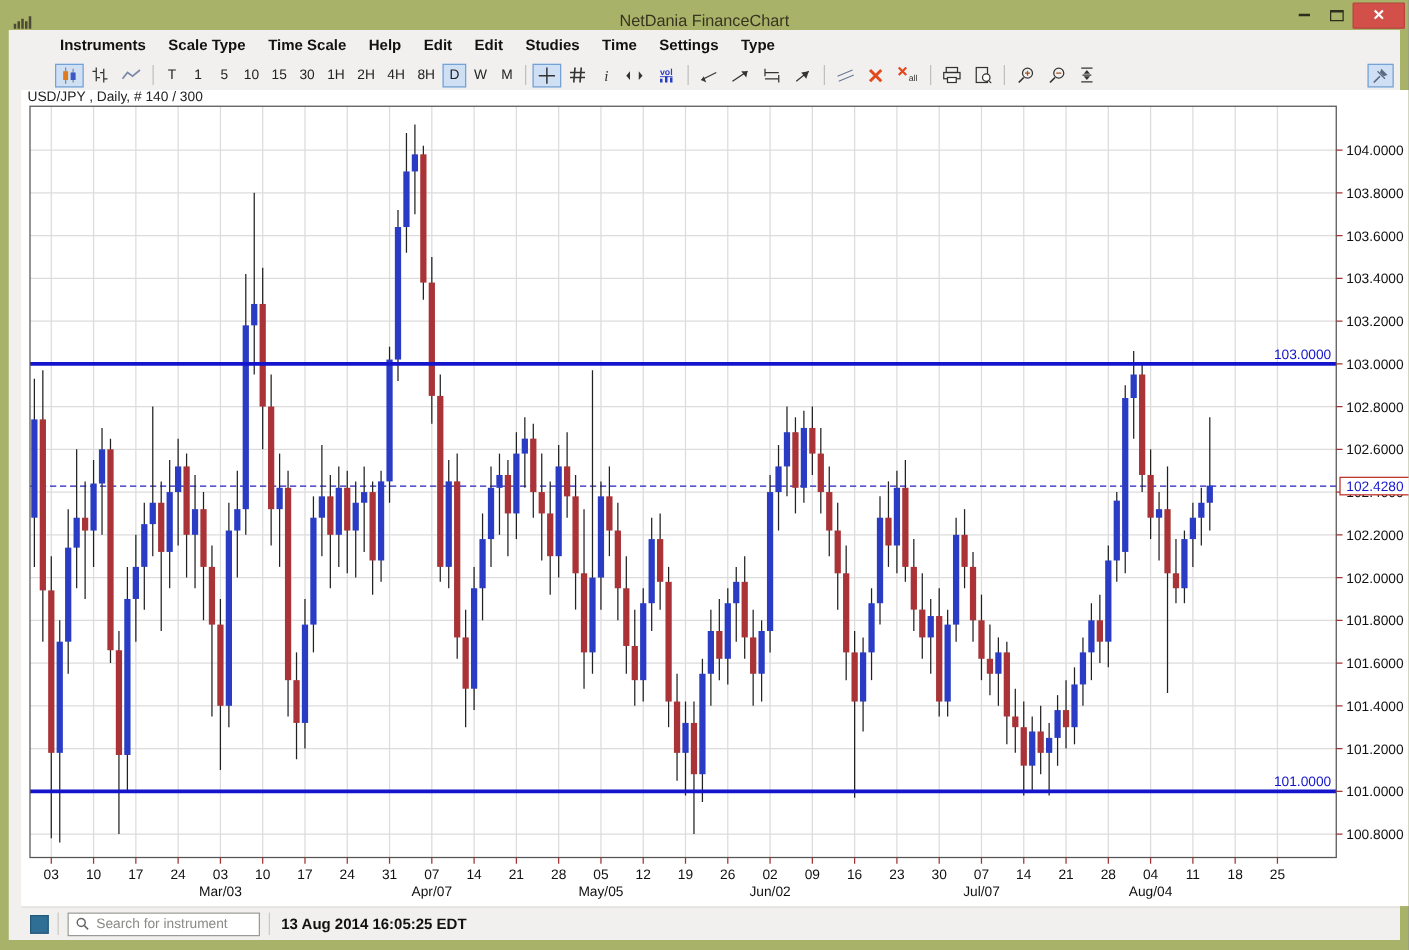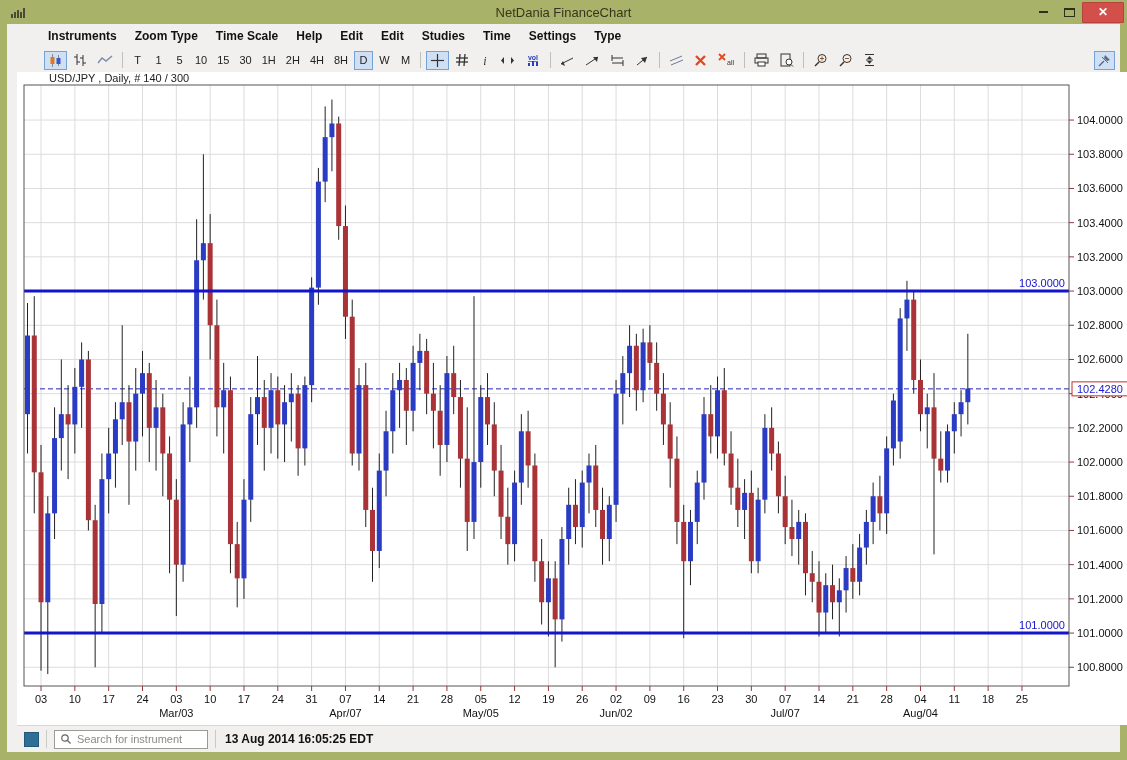--- a/index.html
+++ b/index.html
@@ -1,20 +1,20 @@
 <!DOCTYPE html>
 <html><head>
 <meta charset="utf-8">
 <style>
   html,body{margin:0;padding:0;background:#888;}
   *{box-sizing:border-box;}
   .window{position:relative;width:1127px;height:760px;background:#a9b269;
     font-family:"Liberation Sans",sans-serif;overflow:hidden;}
   
-  .titlebar{position:absolute;left:0;top:0;width:100%;height:24px;display:flex;align-items:center;}
+  .titlebar{position:absolute;left:0;top:0;width:100%;height:24px;display:flex;align-items:flex-end;}
   .app-icon{margin-left:10px;display:inline-flex;}
   .title{position:absolute;left:0;right:0;text-align:center;font-size:13px;color:#35351f;}
   .win-controls{margin-left:auto;display:flex;align-items:center;height:100%;}
   .win-btn{display:inline-flex;align-items:center;justify-content:center;width:26px;height:20px;
     color:#2e2e1c;font-size:12px;cursor:default;}
   .win-btn.min .dash{width:9px;height:2px;background:#2e2e1c;}
   .win-btn.max .boxg{width:11px;height:9px;border:1px solid #2e2e1c;border-top:2px solid #2e2e1c;}
   .win-btn.close{width:42px;height:21px;background:#d3504a;border:1px solid #b8423d;border-radius:1px;
     color:#fff;font-weight:bold;font-size:12px;margin-right:3px;}
   
@@ -25,21 +25,21 @@
   .menu-item{font-size:12px;font-weight:bold;color:#111;padding:0 9px;line-height:24px;cursor:default;}
   
   .toolbar{height:24px;display:flex;align-items:center;padding-left:26px;background:#f1f0ee;}
   .tbtn{height:19px;min-width:19px;padding:0 3px;display:inline-flex;align-items:center;justify-content:center;
     border:1px solid transparent;font-size:11px;color:#222;margin:0 1px;cursor:default;}
   .tbtn.sel{background:#cfe0f4;border:1px solid #74a2d4;}
   .tsep{width:1px;height:16px;background:#bfbfbb;margin:0 4px;}
   .tright{margin-left:auto;margin-right:5px;}
   
   .chart-region{height:653px;position:relative;background:#ffffff;}
-  .chart-label{position:absolute;left:5px;top:0;height:13px;font-size:11px;color:#222;z-index:2;pointer-events:none;margin-left:27px;}
+  .chart-label{position:absolute;left:5px;top:0;height:13px;font-size:11px;color:#222;z-index:2;pointer-events:none;}
   #chart-svg{position:absolute;left:0;top:0;}
   
   .statusbar{height:27px;display:flex;align-items:center;background:#f1f0ee;border-top:1px solid #d8d7d3;}
   .status-square{width:15px;height:15px;background:#2f6f96;border:1px solid #24587a;margin-left:7px;}
   .ssep{width:1px;height:18px;background:#c9c9c5;margin:0 7px;}
   .search-box{display:flex;align-items:center;width:154px;height:19px;background:#fff;border:1px solid #9a9a97;}
   .search-box svg{margin:0 3px 0 5px;flex:none;}
   .search-box input{border:none;outline:none;width:100%;font-size:11px;color:#444;background:transparent;
     font-family:"Liberation Sans",sans-serif;}
   .search-box input::placeholder{color:#8a8a86;}
@@ -67,21 +67,21 @@
       <span class="win-btn max">
           <span class="boxg"></span>
         </span>
       <span class="win-btn close">✕</span>
     </span>
   </div>
 
   <div class="content">
     <div class="menubar" id="menubar">
         <span class="menu-item">Instruments</span>
-        <span class="menu-item">Zoom Type</span>
+        <span class="menu-item">Scale Type</span>
         <span class="menu-item">Time Scale</span>
         <span class="menu-item">Help</span>
         <span class="menu-item">Edit</span>
         <span class="menu-item">Edit</span>
         <span class="menu-item">Studies</span>
         <span class="menu-item">Time</span>
         <span class="menu-item">Settings</span>
         <span class="menu-item">Type</span>
       </div>
     <div class="toolbar" id="toolbar">

